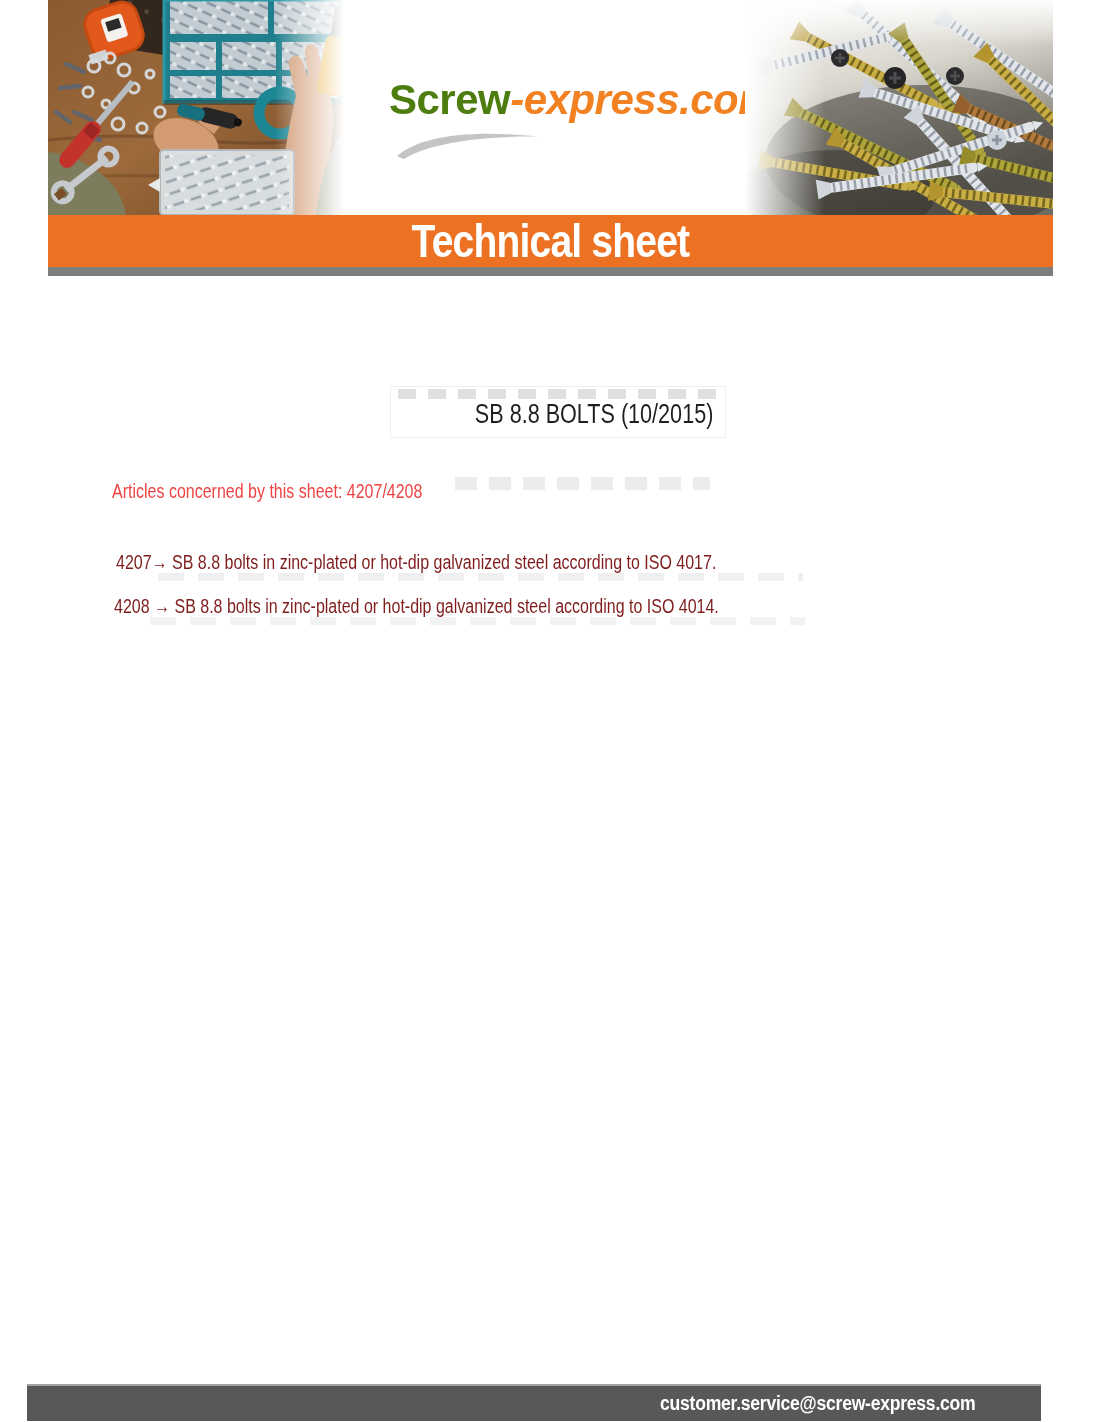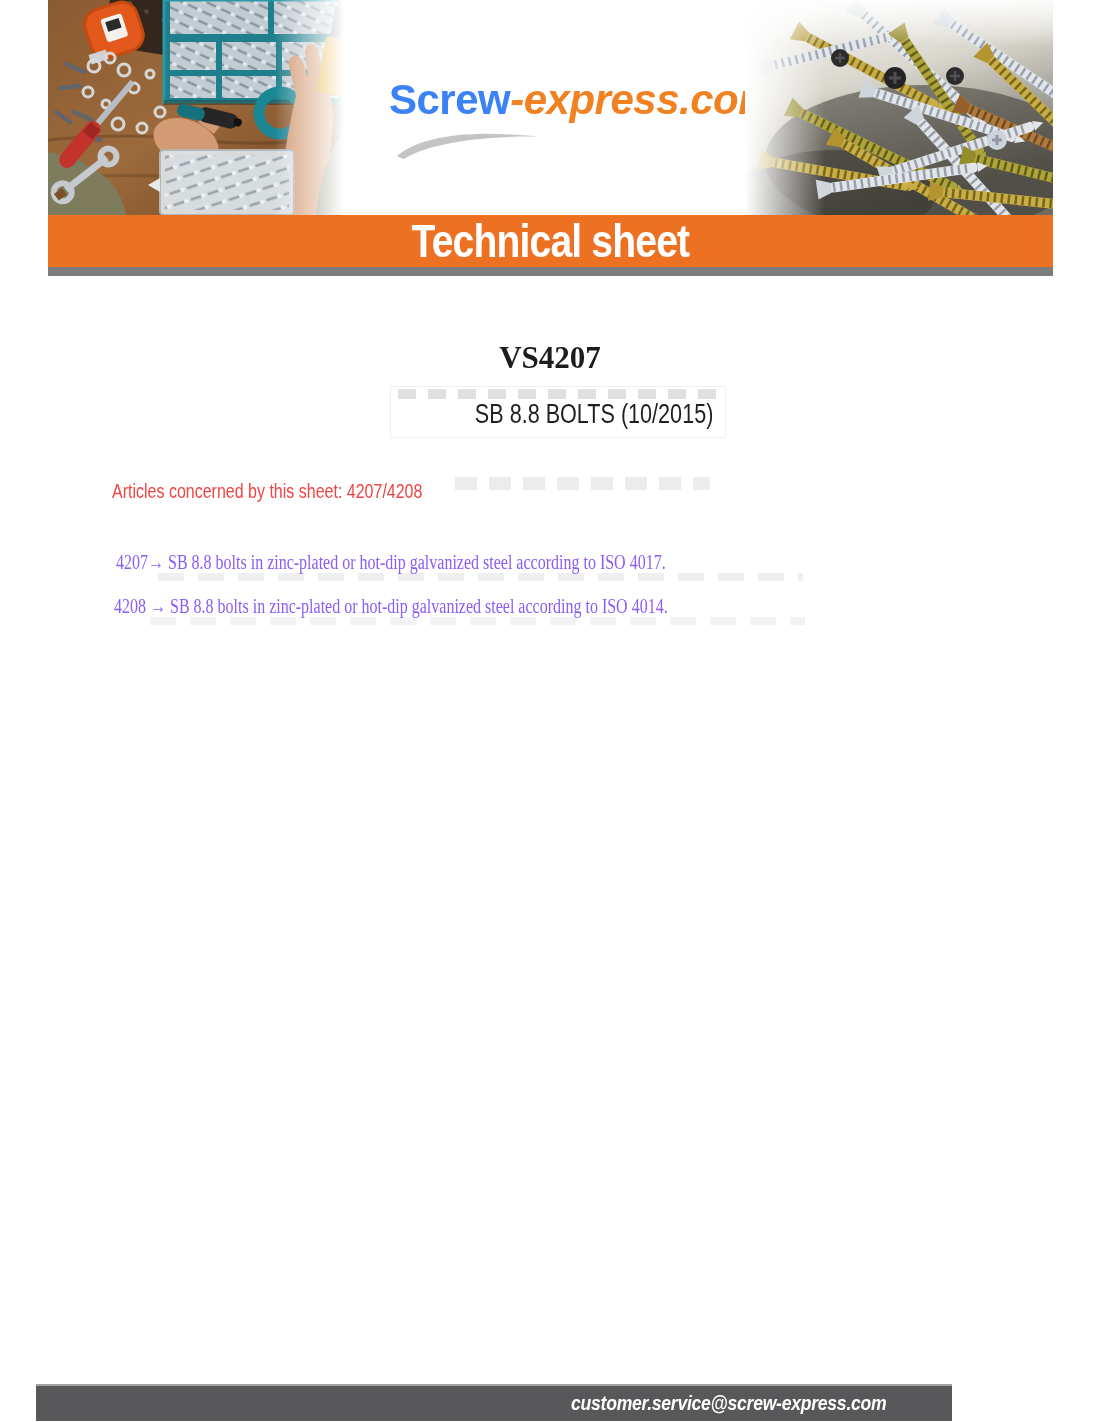--- a/index.html
+++ b/index.html
@@ -8,21 +8,21 @@
     font-family:"Liberation Sans", sans-serif;overflow:hidden;
   }
   
   .header{position:absolute;left:0;top:0;width:1100px;height:215px;}
   .photo{position:absolute;top:0;height:215px;}
   .photo svg{display:block;width:100%;height:100%;}
   .photo-left{left:48px;width:296px;}
   .photo-right{left:745px;width:308px;}
   .logo-area{position:absolute;left:344px;top:0;width:401px;height:215px;background:#fff;}
   .logo-line{position:absolute;left:45px;top:76px;font-size:42px;font-weight:bold;letter-spacing:-0.5px;white-space:nowrap;}
-  .brand-primary{color:#3b82f6;}
+  .brand-primary{color:#4d7c0f;}
   .brand-secondary{color:#f28122;font-style:italic;}
   .swoosh{position:absolute;left:45px;top:126px;width:158px;height:34px;}
   
   .banner{
     position:absolute;left:48px;top:215px;width:1005px;height:52px;
     background:#ed7123;display:flex;align-items:center;justify-content:center;
   }
   .banner-title{
     color:#ffffff;font-size:46px;font-weight:bold;letter-spacing:-1px;
     display:inline-block;transform:scaleX(0.85);transform-origin:50% 50%;white-space:nowrap;
@@ -30,39 +30,39 @@
   .divider{position:absolute;left:48px;top:267px;width:1005px;height:9px;background:#7d7d7d;}
   
   .doc-title{
     position:absolute;left:0;top:340px;width:1100px;text-align:center;
     font-family:"Liberation Serif", serif;font-weight:bold;font-size:31px;color:#1c1c1c;
   }
   .doc-subtitle{position:absolute;left:0;top:399px;width:1100px;text-align:center;font-size:27px;color:#1f1f1f;margin-left:44px;}
   .cond-c{display:inline-block;transform:scaleX(0.80);transform-origin:50% 50%;white-space:nowrap;}
   .cond-l{display:inline-block;transform:scaleX(0.80);transform-origin:0 50%;white-space:nowrap;}
   .articles-line{position:absolute;left:112px;top:480px;font-size:20px;color:#ef4444;}
-  .item-line{position:absolute;font-size:20px;color:#8b5cf6;font-family:Liberation Serif, serif;}
+  .item-line{position:absolute;font-size:20px;color:#7f1d1d;}
   .item-1{left:116px;top:551px;}
   .item-2{left:114px;top:595px;text-align:center;}
   
   .ghost{position:absolute;pointer-events:none;}
   .ghost-a{left:398px;top:389px;width:322px;height:10px;
     background:repeating-linear-gradient(90deg, rgba(100,100,100,0.20) 0 18px, rgba(100,100,100,0) 18px 30px);}
   .ghost-box{left:390px;top:386px;width:334px;height:50px;border:1px solid rgba(150,150,150,0.15);}
   .ghost-b{left:455px;top:477px;width:255px;height:13px;
     background:repeating-linear-gradient(90deg, rgba(110,110,110,0.13) 0 22px, rgba(110,110,110,0) 22px 34px);}
   .ghost-c{left:158px;top:573px;width:645px;height:8px;
     background:repeating-linear-gradient(90deg, rgba(110,110,110,0.11) 0 26px, rgba(110,110,110,0) 26px 40px);}
   .ghost-d{left:150px;top:617px;width:655px;height:8px;
     background:repeating-linear-gradient(90deg, rgba(110,110,110,0.09) 0 26px, rgba(110,110,110,0) 26px 40px);}
   
   .footer{
-    position:absolute;left:36px;top:1384px;width:916px;height:37px;box-sizing:border-box;
+    position:absolute;left:27px;top:1384px;width:1014px;height:37px;box-sizing:border-box;
     background:#58585a;border-top:2px solid #a3a3a3;
-    display:flex;align-items:center;justify-content:flex-end;padding-right:66px;font-style:italic;
+    display:flex;align-items:center;justify-content:flex-end;padding-right:66px;
   }
   .footer-email{
     color:#ffffff;font-size:20px;font-weight:bold;letter-spacing:-0.3px;
     display:inline-block;transform:scaleX(0.88);transform-origin:100% 50%;white-space:nowrap;
   }
 </style>
 </head>
 <body>
 
 <div class="page">
@@ -329,21 +329,20 @@
         <rect x="0" y="0" width="308" height="46" fill="url(#fadeT)"></rect>
       </svg>
     </div>
   </div>
 
   <div class="banner">
     <span class="banner-title">Technical sheet</span>
   </div>
   <div class="divider"></div>
 
-  <div class="doc-title">VS4207</div>
 
   <div class="ghost ghost-box"></div>
   <div class="ghost ghost-a"></div>
 
   <div class="doc-subtitle">
     <span class="cond-c">SB 8.8 BOLTS (10/2015)</span>
   </div>
 
   <div class="ghost ghost-b"></div>
 

